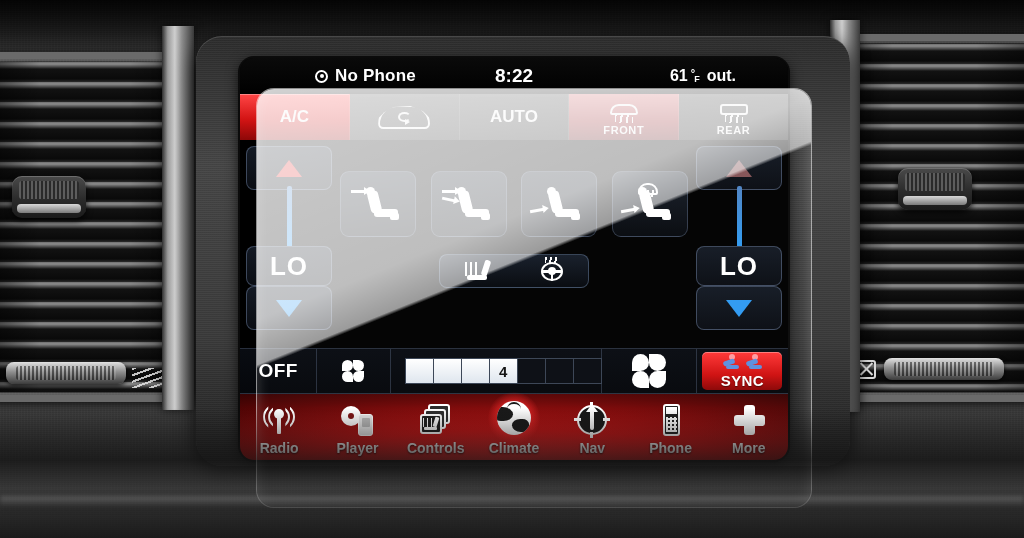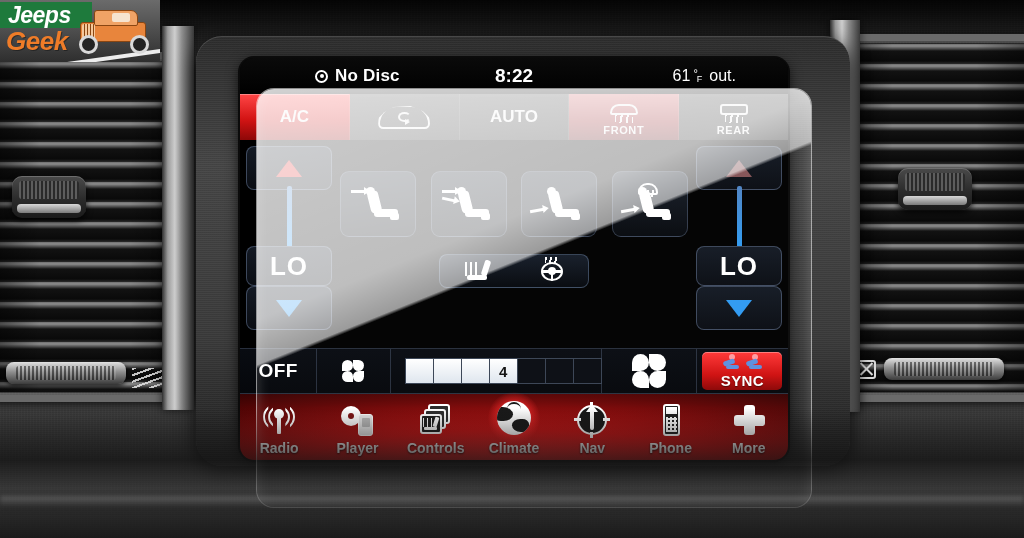--- a/index.html
+++ b/index.html
@@ -148,21 +148,21 @@
   .disc-icon{
     width:13px;height:13px;border-radius:50%;
     border:2px solid #fff;position:relative;display:inline-block;
   }
   .disc-icon::after{content:"";position:absolute;left:2.5px;top:2.5px;width:4px;height:4px;border-radius:50%;background:#fff;}
   .statusbar .clock{
     position:absolute;left:50%;transform:translateX(-50%);
     font-size:19px;font-weight:bold;
   }
   .statusbar .temp{
-    position:absolute;right:52px;font-size:16px;font-weight:normal;
+    position:absolute;right:52px;font-size:16px;font-weight:bold;
     display:flex;align-items:baseline;gap:3px;
   }
   .deg{font-size:11px;line-height:1;position:relative;top:-4px;}
   .degf{font-size:9px;position:relative;top:1px;left:-4px;}
 
   
   .toprow{
     position:absolute;left:0;right:0;top:36px;height:46px;
     display:flex;
     background:linear-gradient(180deg,#4b4b4b,#3a3a3a 45%,#262626);
@@ -567,21 +567,21 @@
   <div class="chrome-pillar" style="left:162px;top:26px;width:32px;height:384px;"></div>
   <div class="chrome-pillar" style="right:164px;top:20px;width:30px;height:392px;"></div>
 
   <div id="bezel"></div>
 
   <div id="screen">
 
     <div class="statusbar">
       <div class="disc">
         <span class="disc-icon"></span>
-        <span>No Disc</span>
+        <span>No Phone</span>
       </div>
       <div class="clock">8:22</div>
       <div class="temp">
         <span>61</span>
         <span class="deg">°</span>
         <span class="degf">F</span>
         <span>out.</span>
       </div>
     </div>
 
@@ -841,29 +841,14 @@
   </div>
 
   <div id="protector">
     <div class="glare"></div>
     <div class="edgeglow"></div>
   </div>
 
   <div class="dash-bottom"></div>
   <div class="dash-bottom-lip"></div>
 
-  <div id="logo">
-    <div class="road"></div>
-    <div class="roadline"></div>
-    <div class="greenbar"></div>
-    <div class="jeepcar">
-      <div class="jc-body"></div>
-      <div class="jc-cab"></div>
-      <div class="jc-win"></div>
-      <div class="jc-grille"></div>
-      <div class="jc-w jc-w1"></div>
-      <div class="jc-w jc-w2"></div>
-    </div>
-    <div class="jeeps">Jeeps</div>
-    <div class="geek">Geek</div>
-  </div>
 
 </div>
 
 </body></html>

